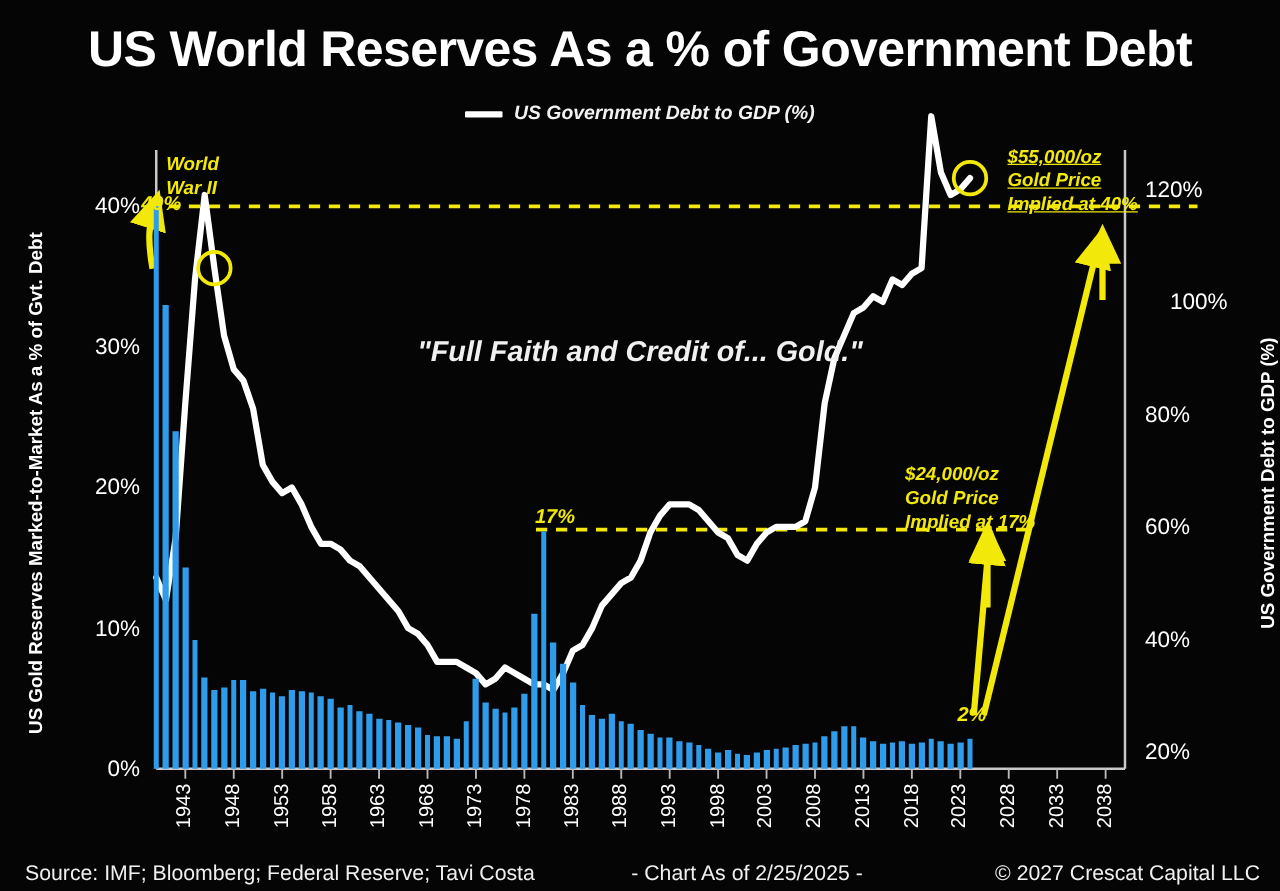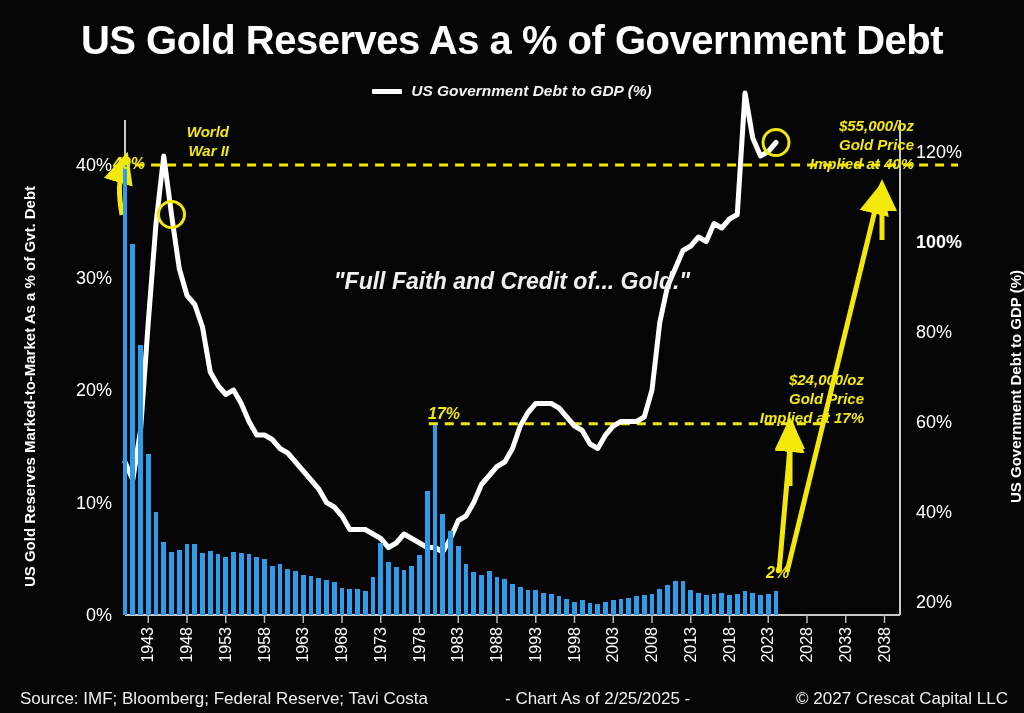--- a/index.html
+++ b/index.html
@@ -25,35 +25,35 @@
   .tick-label{position:absolute;font-size:18px;color:#fff;font-family:"Liberation Sans",sans-serif;}
   .tick-left{text-align:right;transform:translateY(-50%);}
   .tick-right{text-align:left;transform:translateY(-50%);}
   .tick-x{font-size:16px;color:#fff;writing-mode:vertical-rl;transform:rotate(180deg);position:absolute;}
 
   .plot{position:absolute;left:125px;top:120px;width:775px;height:495px;}
   .bar{position:absolute;bottom:0;background:#2f9ceb;}
 
   .quote{position:absolute;left:0;top:268px;width:1024px;text-align:center;font-size:23px;font-style:italic;font-weight:bold;color:#f0f0f0;}
 
-  .ann{position:absolute;color:#f2e90a;font-weight:bold;font-style:italic;font-size:15px;line-height:19px;text-align:right;}
+  .ann{position:absolute;color:#f2e90a;font-weight:bold;font-style:italic;font-size:15px;line-height:19px;text-align:left;}
   .ann-small{position:absolute;color:#f2e90a;font-weight:bold;font-style:italic;font-size:16px;}
 
   .footer{position:absolute;left:0;bottom:14px;width:1024px;display:flex;align-items:center;font-size:17px;color:#efefef;}
   .footer-src{position:absolute;left:20px;font-style:normal;}
   .footer-date{position:absolute;left:505px;}
   .footer-cr{position:absolute;right:16px;}
   svg{overflow:visible;}
 </style>
 </head>
 <body>
 
 <div id="root">
 
-  <div class="title">US Gold Reserves As a % of Government Debt</div>
+  <div class="title">US World Reserves As a % of Government Debt</div>
 
   <div class="legend">
     <div class="legend-item">
       <span class="legend-swatch-line"></span>
       <span class="legend-label">US Government Debt to GDP (%)</span>
     </div>
   </div>
 
   <div class="axis-title" id="ylabel-left">US Gold Reserves Marked-to-Market As a % of Gvt. Debt</div>
   <div class="axis-title" id="ylabel-right">US Government Debt to GDP (%)</div>
@@ -63,21 +63,21 @@
       <div class="tick-label tick-left" style="left: 40px; width: 72px; top: 502.5px;">10%</div>
       <div class="tick-label tick-left" style="left: 40px; width: 72px; top: 390px;">20%</div>
       <div class="tick-label tick-left" style="left: 40px; width: 72px; top: 277.5px;">30%</div>
       <div class="tick-label tick-left" style="left: 40px; width: 72px; top: 165px;">40%</div>
     </div>
   <div id="ticks-right">
       <div class="tick-label tick-right" style="left: 916px; width: 80px; top: 601.5px;">20%</div>
       <div class="tick-label tick-right" style="left: 916px; width: 80px; top: 511.5px;">40%</div>
       <div class="tick-label tick-right" style="left: 916px; width: 80px; top: 421.5px;">60%</div>
       <div class="tick-label tick-right" style="left: 916px; width: 80px; top: 331.5px;">80%</div>
-      <div class="tick-label tick-right" style="left: 916px; width: 80px; top: 241.5px; font-weight: bold;">100%</div>
+      <div class="tick-label tick-right" style="left: 936px; width: 80px; top: 241.5px;">100%</div>
       <div class="tick-label tick-right" style="left: 916px; width: 80px; top: 151.5px;">120%</div>
     </div>
   <div id="ticks-x">
       <div class="tick-x" style="left: 139.25px; top: 627px;">1943</div>
       <div class="tick-x" style="left: 178px; top: 627px;">1948</div>
       <div class="tick-x" style="left: 216.75px; top: 627px;">1953</div>
       <div class="tick-x" style="left: 255.5px; top: 627px;">1958</div>
       <div class="tick-x" style="left: 294.25px; top: 627px;">1963</div>
       <div class="tick-x" style="left: 333px; top: 627px;">1968</div>
       <div class="tick-x" style="left: 371.75px; top: 627px;">1973</div>
@@ -230,21 +230,21 @@
 
   <div class="ann" id="ann-wwii" style="left:133px;top:122px;width:96px;">
     <div>World</div>
     <div>War II</div>
   </div>
 
   <div class="ann-small" id="ann-40" style="left:113px;top:155px;">40%</div>
   <div class="ann-small" id="ann-17" style="left:428px;top:405px;">17%</div>
   <div class="ann-small" id="ann-2" style="left:766px;top:564px;">2%</div>
 
-  <div class="ann" id="ann-55k" style="left:774px;top:116px;width:140px;">
+  <div class="ann" id="ann-55k" style="left:806px;top:116px;width:140px;text-decoration:underline;">
     <div>$55,000/oz</div>
     <div>Gold Price</div>
     <div>Implied at 40%</div>
   </div>
 
   <div class="ann" id="ann-24k" style="left:724px;top:370px;width:140px;">
     <div>$24,000/oz</div>
     <div>Gold Price</div>
     <div>Implied at 17%</div>
   </div>

